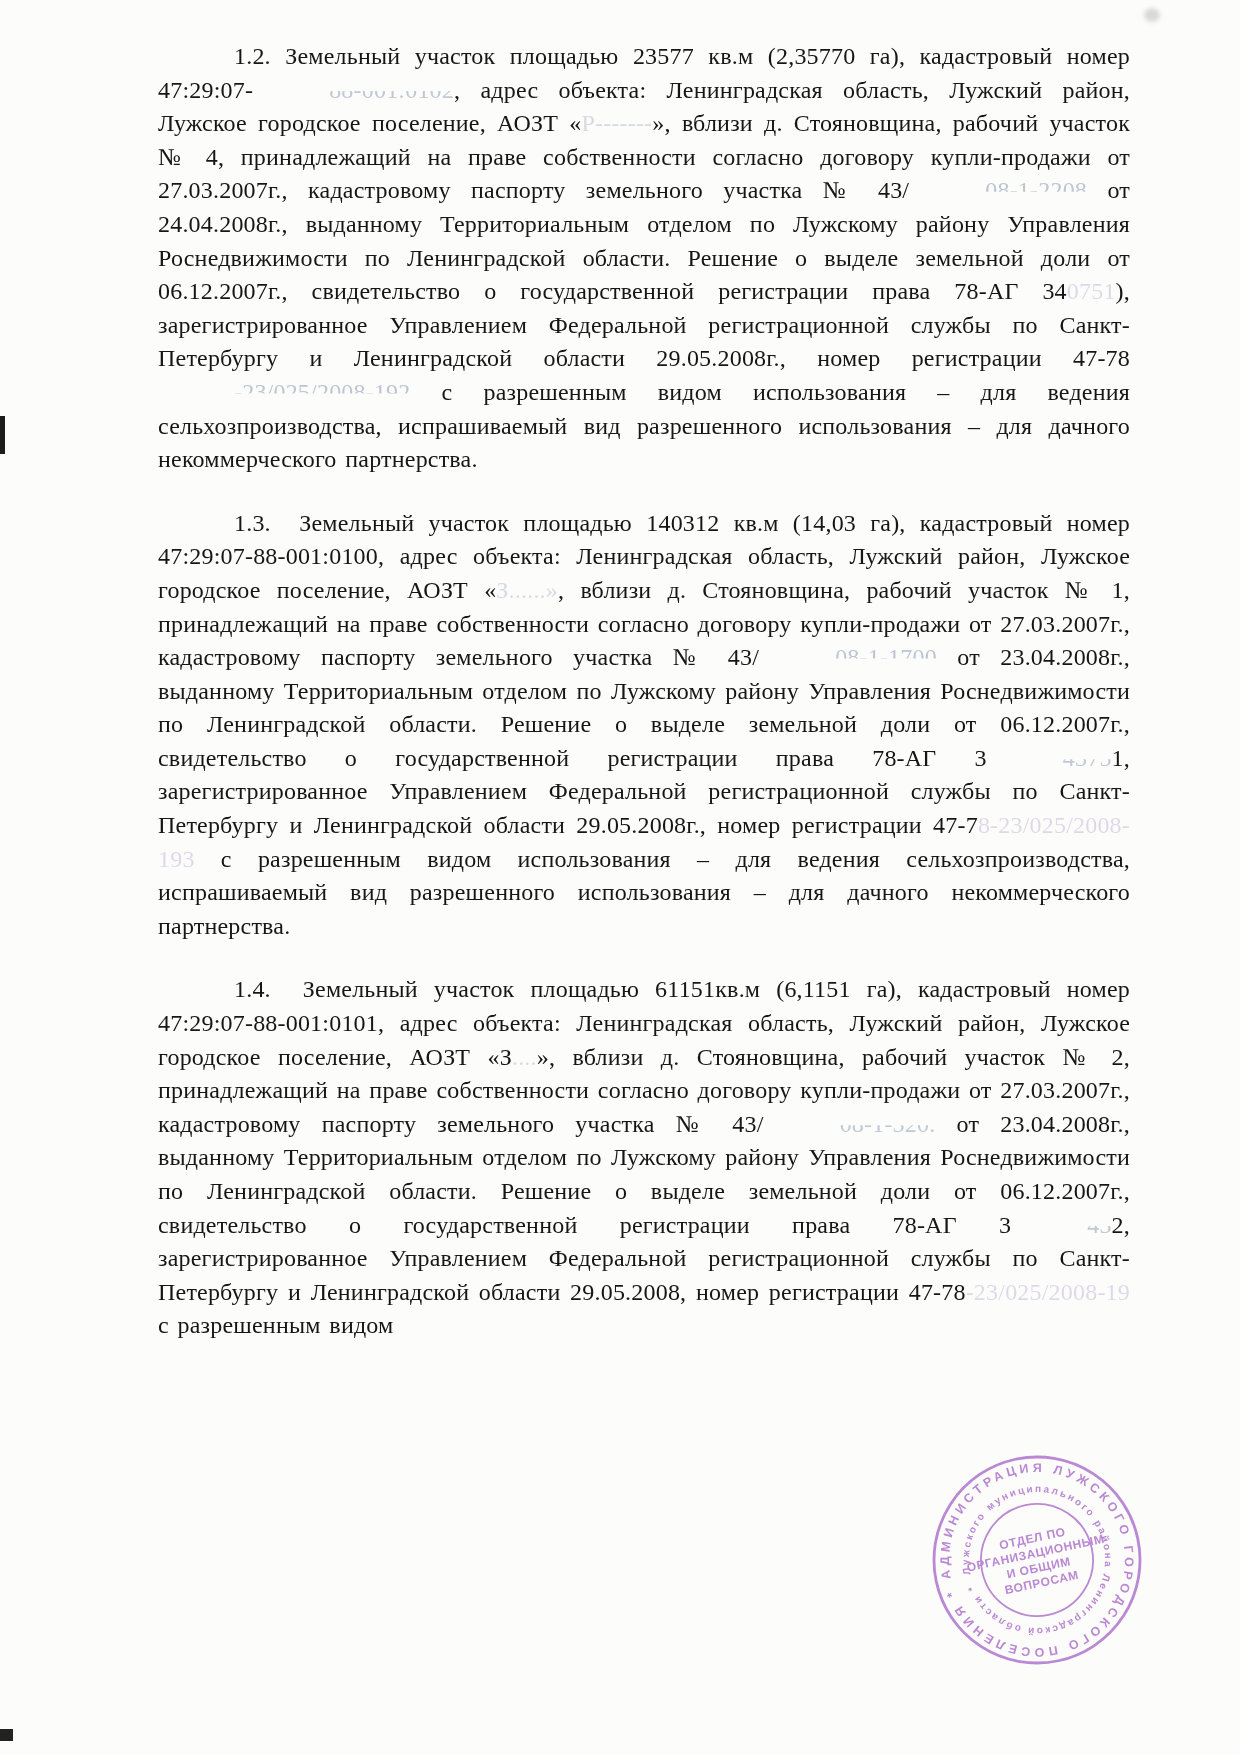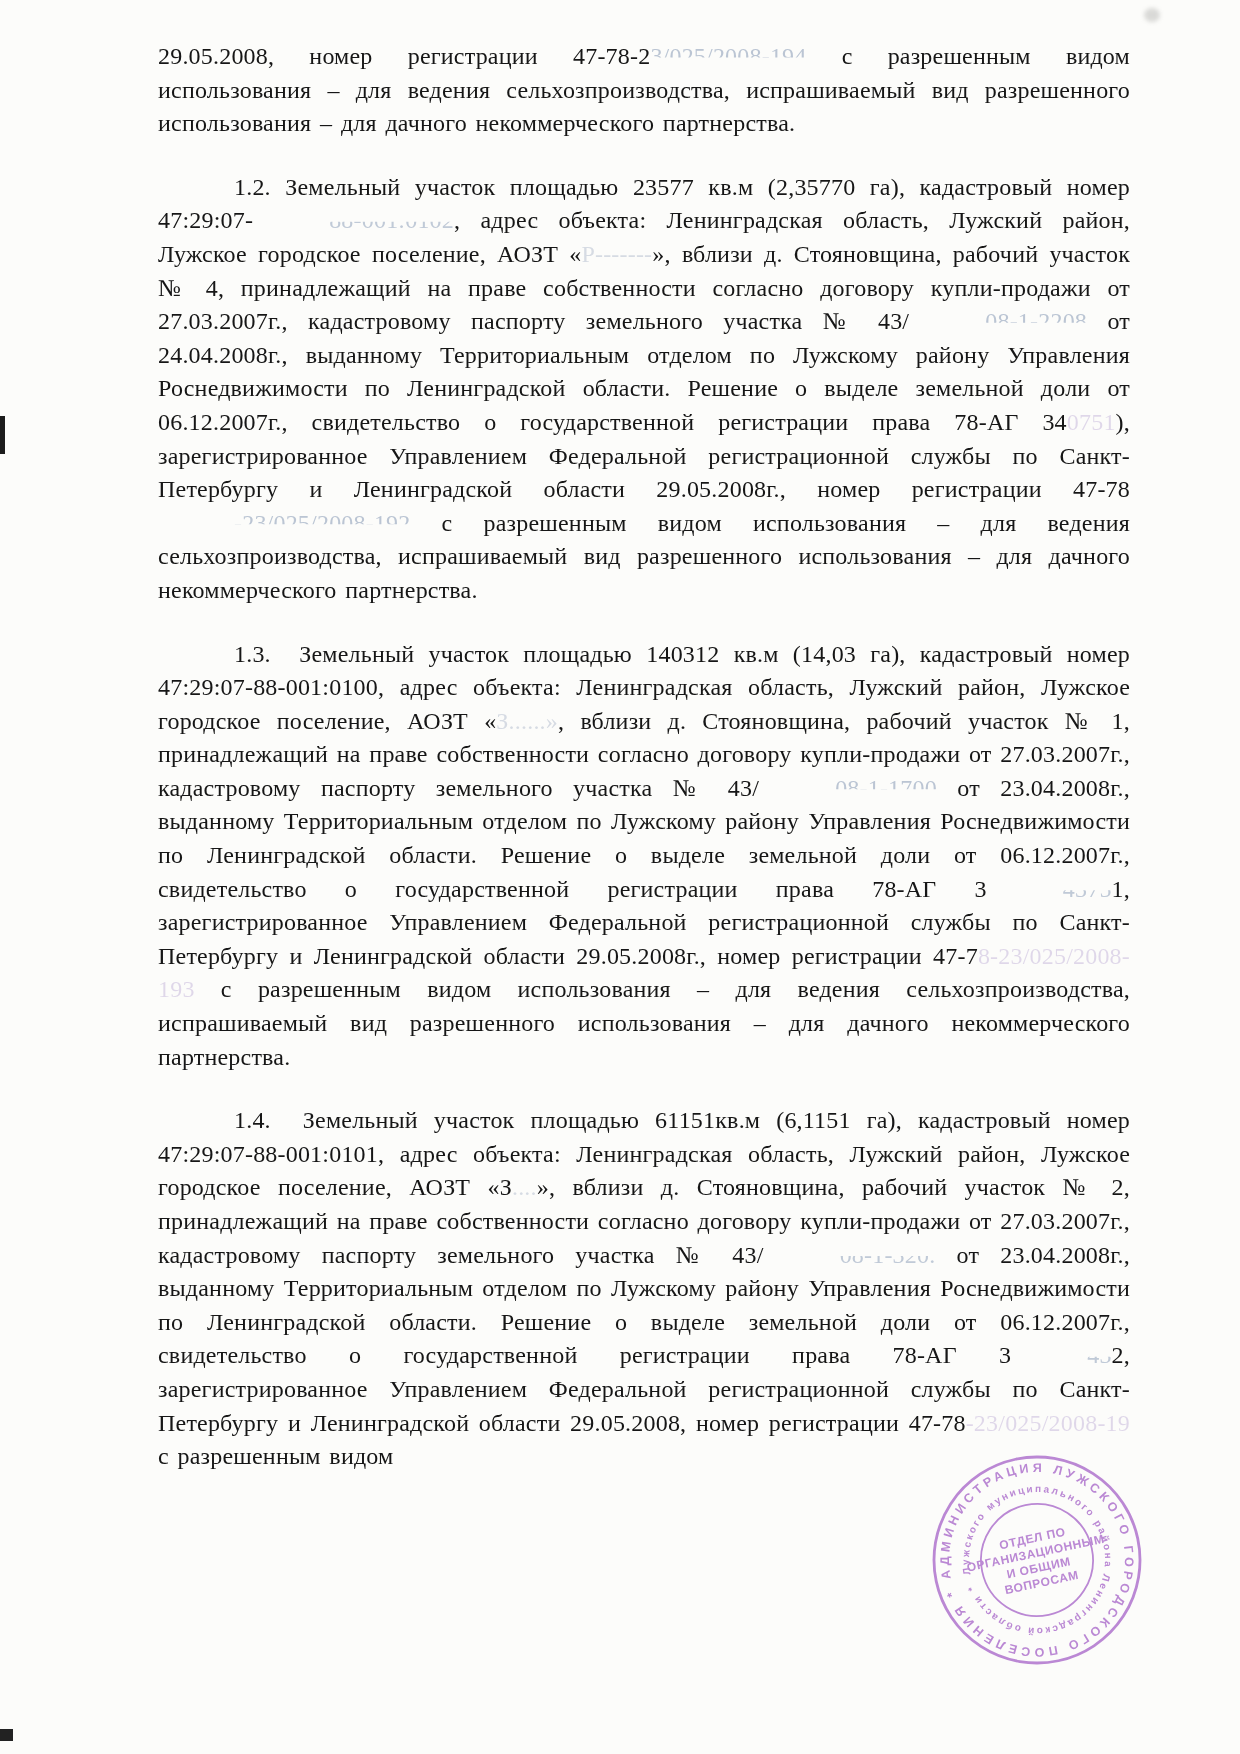--- a/index.html
+++ b/index.html
@@ -72,21 +72,20 @@
     background:#9a9a97;border-radius:50%;
     opacity:.35;filter:blur(2px);
   }
 </style>
 </head>
 <body>
 
 <div class="scan-page">
 
   <div class="doc-body">
-      <p class="para"><span class="seg seg-normal">29.05.2008, номер регистрации 47-78-2</span><span class="seg seg-faded-top">3/025/2008-194</span><span class="seg seg-normal"> с разрешенным видом использования – для ведения сельхозпроизводства, испрашиваемый вид разрешенного использования – для дачного некоммерческого партнерства.</span></p>
       <p class="para indent"><span class="seg seg-normal">1.2. Земельный участок площадью 23577 кв.м (2,35770 га), кадастровый номер 47:29:07-</span><span class="seg seg-faded-bottom">88-001:0102</span><span class="seg seg-normal">, адрес объекта: Ленинградская область, Лужский район, Лужское городское поселение, АОЗТ «</span><span class="seg seg-faded">Р-------</span><span class="seg seg-normal">», вблизи д. Стояновщина, рабочий участок № 4, принадлежащий на праве собственности согласно договору купли-продажи от 27.03.2007г., кадастровому паспорту земельного участка № 43/</span><span class="seg seg-faded-top">08-1-2208</span><span class="seg seg-normal"> от 24.04.2008г., выданному Территориальным отделом по Лужскому району Управления Роснедвижимости по Ленинградской области. Решение о выделе земельной доли от 06.12.2007г., свидетельство о государственной регистрации права 78-АГ 34</span><span class="seg seg-ghost">0751</span><span class="seg seg-normal">), зарегистрированное Управлением Федеральной регистрационной службы по Санкт-Петербургу и Ленинградской области 29.05.2008г., номер регистрации 47-78</span><span class="seg seg-faded-top">-23/025/2008-192</span><span class="seg seg-normal"> с разрешенным видом использования – для ведения сельхозпроизводства, испрашиваемый вид разрешенного использования – для дачного некоммерческого партнерства.</span></p>
       <p class="para indent"><span class="seg seg-normal">1.3.  Земельный участок площадью 140312 кв.м (14,03 га), кадастровый номер 47:29:07-88-001:0100, адрес объекта: Ленинградская область, Лужский район, Лужское городское поселение, АОЗТ «</span><span class="seg seg-faded">З......»</span><span class="seg seg-normal">, вблизи д. Стояновщина, рабочий участок № 1, принадлежащий на праве собственности согласно договору купли-продажи от 27.03.2007г., кадастровому паспорту земельного участка № 43/</span><span class="seg seg-faded-top">08-1-1700</span><span class="seg seg-normal"> от 23.04.2008г., выданному Территориальным отделом по Лужскому району Управления Роснедвижимости по Ленинградской области. Решение о выделе земельной доли от 06.12.2007г., свидетельство о государственной регистрации права 78-АГ 3</span><span class="seg seg-faded-bottom">4375</span><span class="seg seg-normal">1, зарегистрированное Управлением Федеральной регистрационной службы по Санкт-Петербургу и Ленинградской области 29.05.2008г., номер регистрации 47-7</span><span class="seg seg-ghost">8-23/025/2008-193</span><span class="seg seg-normal"> с разрешенным видом использования – для ведения сельхозпроизводства, испрашиваемый вид разрешенного использования – для дачного некоммерческого партнерства.</span></p>
       <p class="para indent"><span class="seg seg-normal">1.4.  Земельный участок площадью 61151кв.м (6,1151 га), кадастровый номер 47:29:07-88-001:0101, адрес объекта: Ленинградская область, Лужский район, Лужское городское поселение, АОЗТ «З</span><span class="seg seg-faded">....</span><span class="seg seg-normal">», вблизи д. Стояновщина, рабочий участок № 2, принадлежащий на праве собственности согласно договору купли-продажи от 27.03.2007г., кадастровому паспорту земельного участка № 43/</span><span class="seg seg-faded-bottom">08-1-320.</span><span class="seg seg-normal"> от 23.04.2008г., выданному Территориальным отделом по Лужскому району Управления Роснедвижимости по Ленинградской области. Решение о выделе земельной доли от 06.12.2007г., свидетельство о государственной регистрации права 78-АГ 3</span><span class="seg seg-faded-bottom">43</span><span class="seg seg-normal">2, зарегистрированное Управлением Федеральной регистрационной службы по Санкт-Петербургу и Ленинградской области 29.05.2008, номер регистрации 47-78</span><span class="seg seg-ghost">-23/025/2008-19</span><span class="seg seg-normal"> с разрешенным видом</span></p>
     </div>
 
   <div class="stamp">
     <svg width="250" height="250" viewBox="0 0 250 250">
       <g transform="rotate(-12 125 118)">
         <circle cx="125" cy="118" r="103" fill="none" stroke="#b175d2" stroke-width="2.8"></circle>
         <circle cx="125" cy="118" r="56" fill="none" stroke="#b175d2" stroke-width="1.8"></circle>

